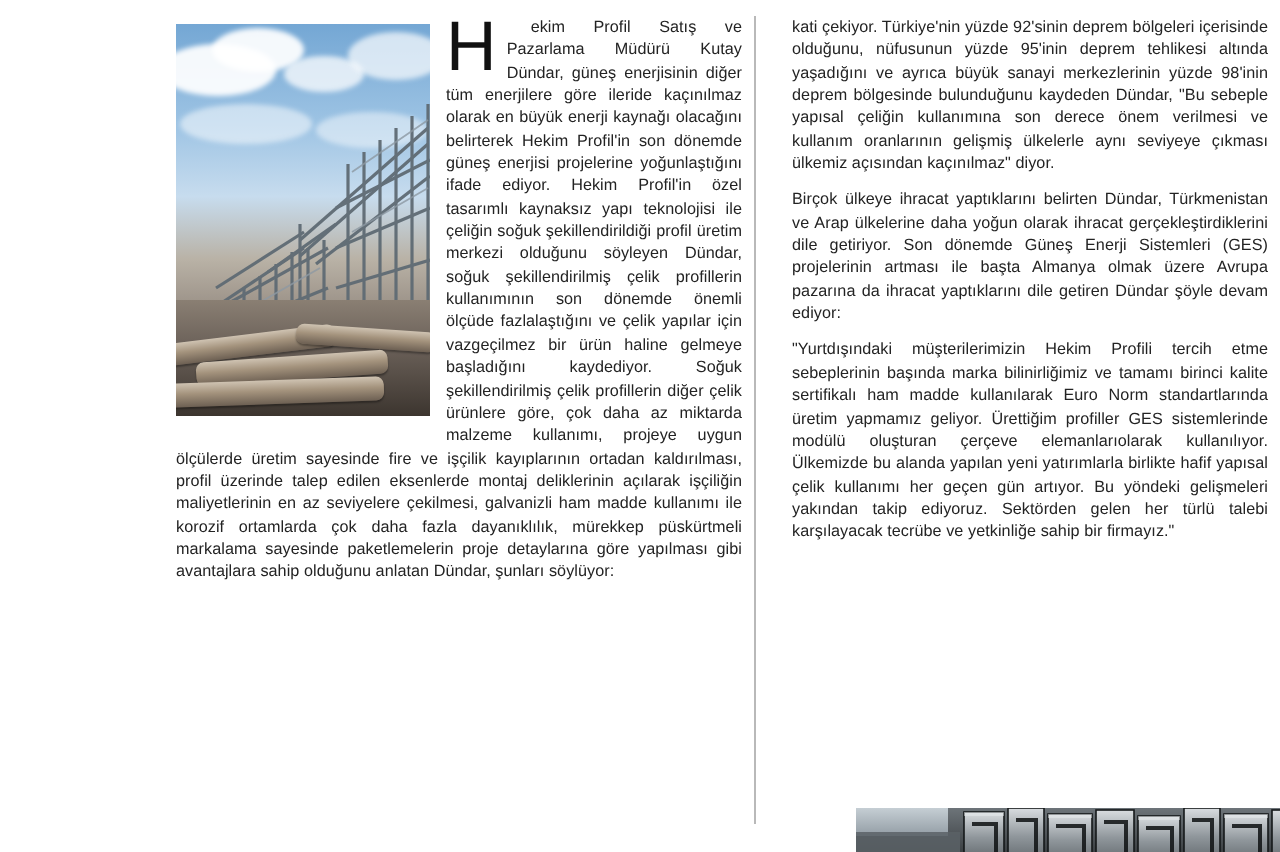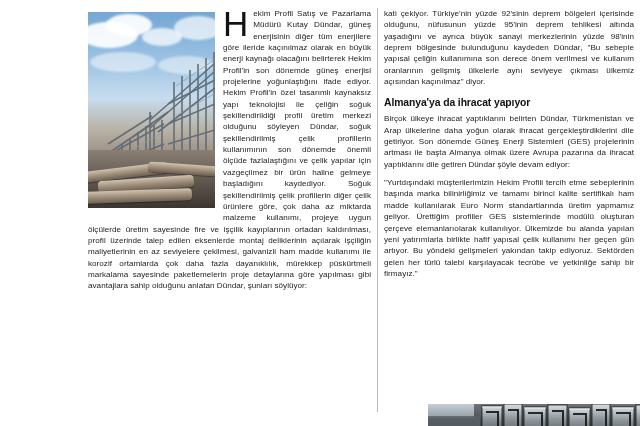--- a/index.html
+++ b/index.html
@@ -52,20 +52,21 @@
     font-size: 8.1px;
     line-height: 11.35px;
     text-align: justify;
     text-justify: inter-word;
     color: #232323;
     letter-spacing: 0.03px;
     -webkit-font-smoothing: antialiased;
   }
   .body-text p {
     margin: 0 0 7px 0;
+    padding-left: 12px;
   }
   .body-text p:last-child { margin-bottom: 0; }
 
   
   .dropcap {
     float: left;
     font-family: "Liberation Sans", sans-serif;
     font-size: 35px;
     line-height: 30px;
     font-weight: 400;
@@ -214,21 +215,20 @@
       </figure>
 
       <span class="dropcap">H</span>
       <p class="t">ekim Profil Satış ve Pazarlama Müdürü Kutay Dündar, güneş enerjisinin diğer tüm enerjilere göre ileride kaçınılmaz olarak en büyük enerji kaynağı olacağını belirterek Hekim Profil'in son dönemde güneş enerjisi projelerine yoğunlaştığını ifade ediyor. Hekim Profil'in özel tasarımlı kaynaksız yapı teknolojisi ile çeliğin soğuk şekillendirildiği profil üretim merkezi olduğunu söyleyen Dündar, soğuk şekillendirilmiş çelik profillerin kullanımının son dönemde önemli ölçüde fazlalaştığını ve çelik yapılar için vazgeçilmez bir ürün haline gelmeye başladığını kaydediyor. Soğuk şekillendirilmiş çelik profillerin diğer çelik ürünlere göre, çok daha az miktarda malzeme kullanımı, projeye uygun ölçülerde üretim sayesinde fire ve işçilik kayıplarının ortadan kaldırılması, profil üzerinde talep edilen eksenlerde montaj deliklerinin açılarak işçiliğin maliyetlerinin en az seviyelere çekilmesi, galvanizli ham madde kullanımı ile korozif ortamlarda çok daha fazla dayanıklılık, mürekkep püskürtmeli markalama sayesinde paketlemelerin proje detaylarına göre yapılması gibi avantajlara sahip olduğunu anlatan Dündar, şunları söylüyor:</p>
     </div>
   </div>
 
   <div class="column" id="col-right">
     <div class="body-text">
       <p>kati çekiyor. Türkiye'nin yüzde 92'sinin deprem bölgeleri içerisinde olduğunu, nüfusunun yüzde 95'inin deprem tehlikesi altında yaşadığını ve ayrıca büyük sanayi merkezlerinin yüzde 98'inin deprem bölgesinde bulunduğunu kaydeden Dündar, "Bu sebeple yapısal çeliğin kullanımına son derece önem verilmesi ve kullanım oranlarının gelişmiş ülkelerle aynı seviyeye çıkması ülkemiz açısından kaçınılmaz" diyor.</p>
-      <h2 class="subhead">Almanya'ya da ihracat yapıyor</h2>
       <p>Birçok ülkeye ihracat yaptıklarını belirten Dündar, Türkmenistan ve Arap ülkelerine daha yoğun olarak ihracat gerçekleştirdiklerini dile getiriyor. Son dönemde Güneş Enerji Sistemleri (GES) projelerinin artması ile başta Almanya olmak üzere Avrupa pazarına da ihracat yaptıklarını dile getiren Dündar şöyle devam ediyor:</p>
       <p>"Yurtdışındaki müşterilerimizin Hekim Profili tercih etme sebeplerinin başında marka bilinirliğimiz ve tamamı birinci kalite sertifikalı ham madde kullanılarak Euro Norm standartlarında üretim yapmamız geliyor. Ürettiğim profiller GES sistemlerinde modülü oluşturan çerçeve elemanlarıolarak kullanılıyor. Ülkemizde bu alanda yapılan yeni yatırımlarla birlikte hafif yapısal çelik kullanımı her geçen gün artıyor. Bu yöndeki gelişmeleri yakından takip ediyoruz. Sektörden gelen her türlü talebi karşılayacak tecrübe ve yetkinliğe sahip bir firmayız."</p>
     </div>
   </div>
 
   <figure id="fig-profiles">
     <svg class="pf-svg" viewBox="0 0 250 36" preserveAspectRatio="none">
       <defs>
         <linearGradient id="gmet" x1="0" y1="0" x2="0" y2="1">
           <stop offset="0%" stop-color="#d9dde0"></stop>

